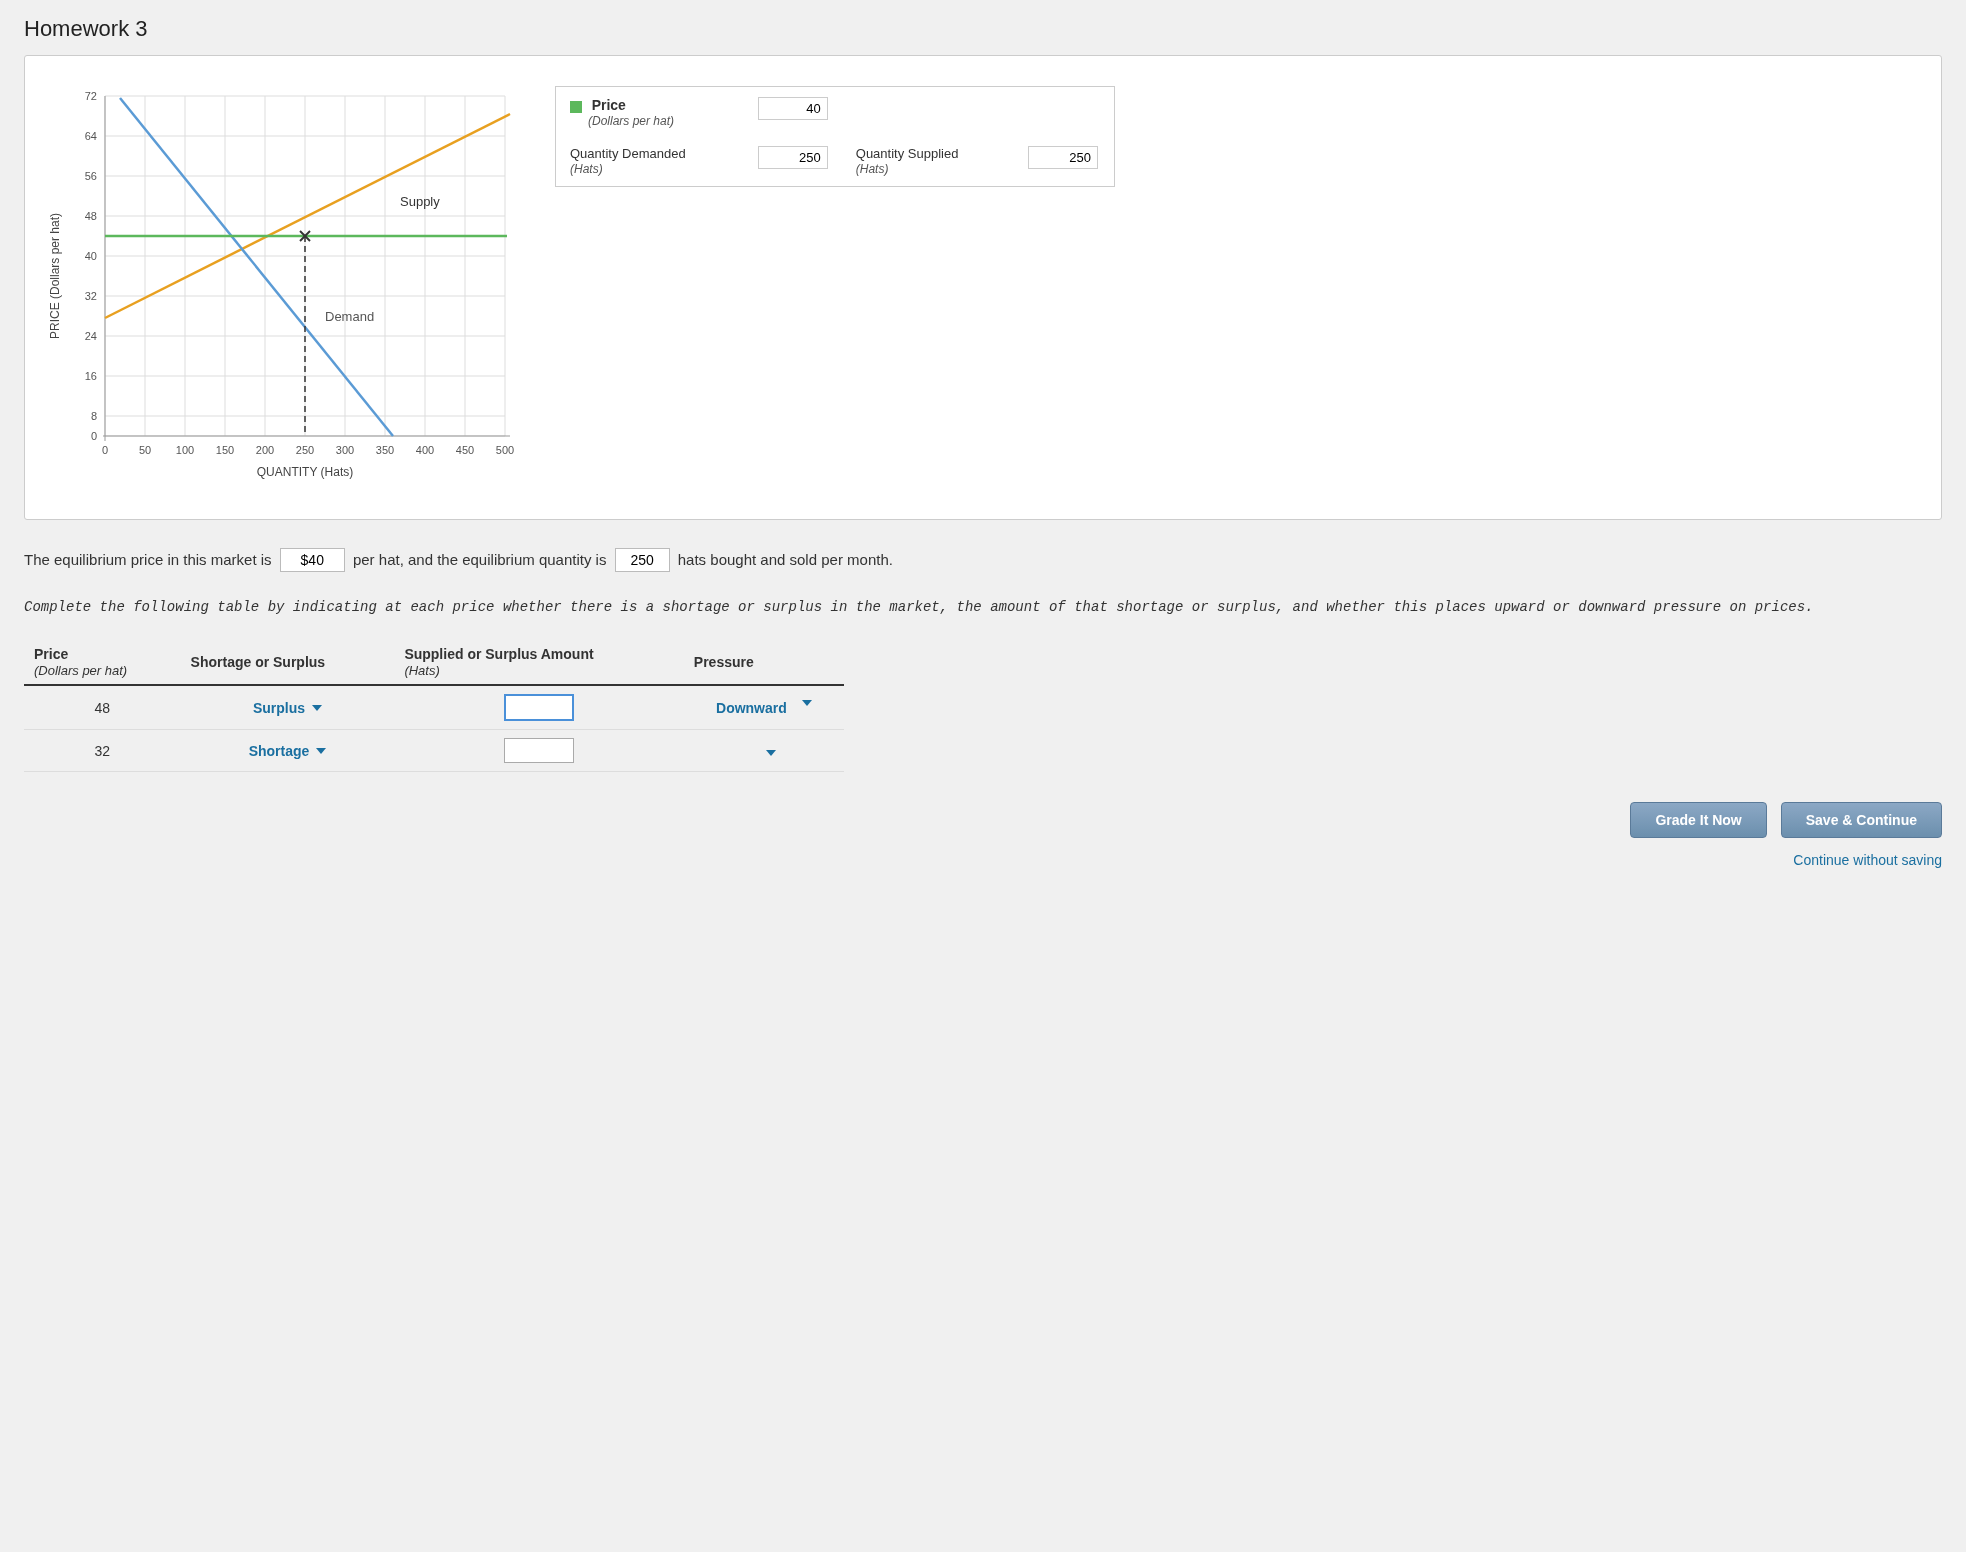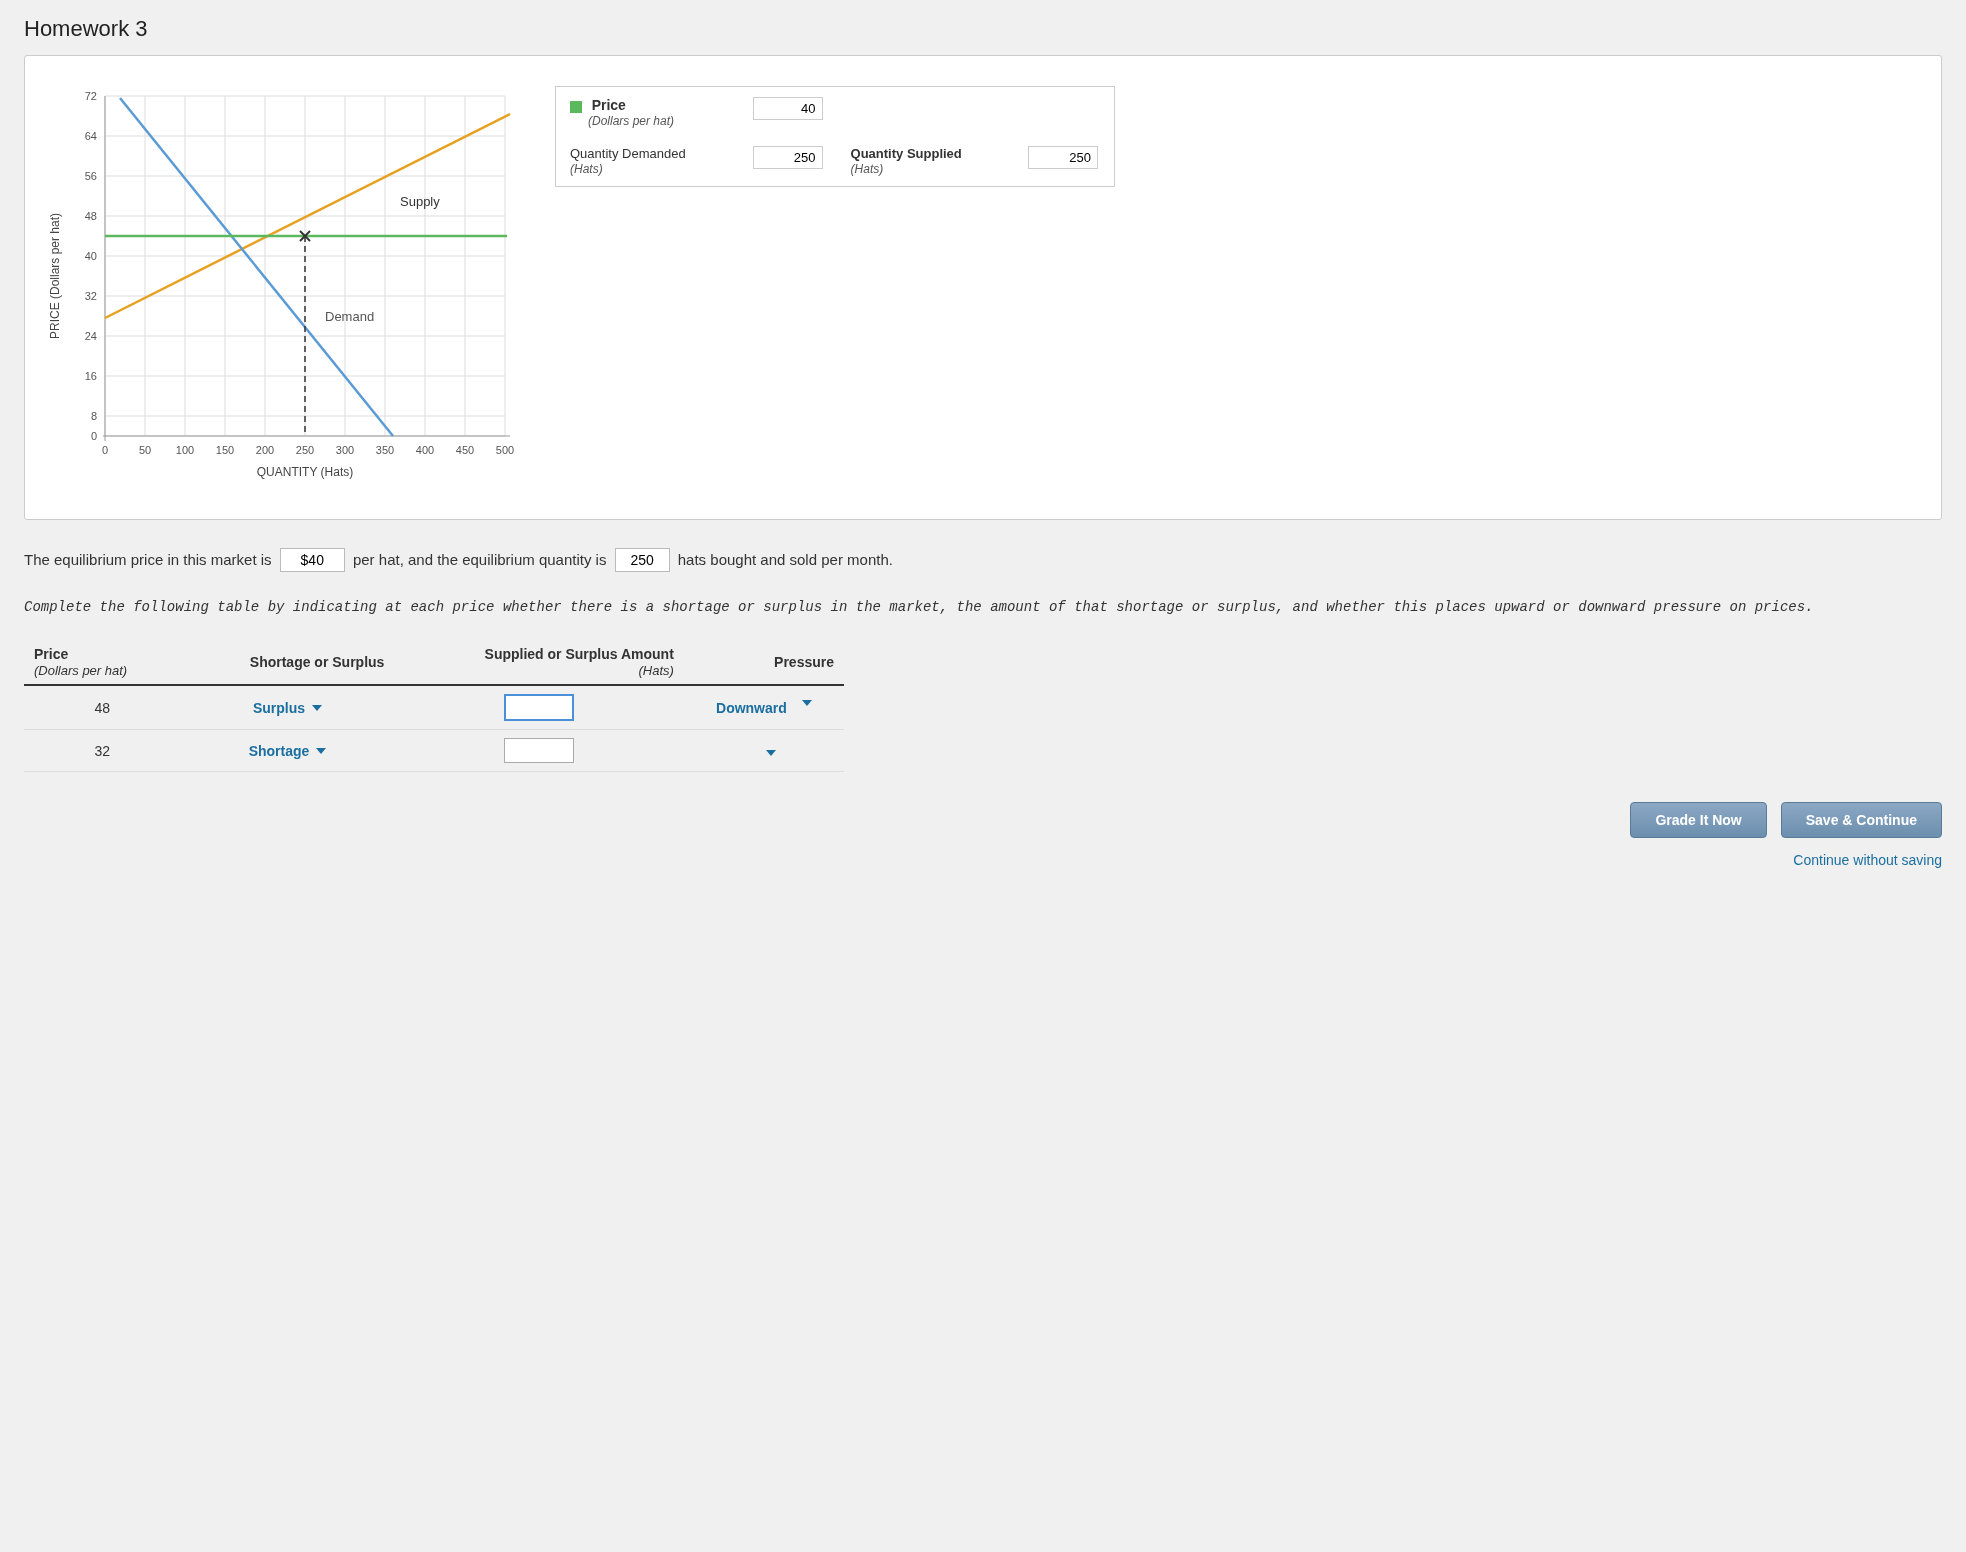--- a/index.html
+++ b/index.html
@@ -110,21 +110,21 @@
       line-height: 1.6;
       color: #333;
       font-family: Liberation Mono, monospace;
     }
     .shortage-table {
       width: 820px;
       border-collapse: collapse;
       margin-bottom: 30px;
     }
     .shortage-table th {
-      text-align: right;
+      text-align: left;
       padding: 6px 10px;
       font-size: 14px;
       font-weight: bold;
       border-bottom: 2px solid #333;
     }
     .shortage-table th.left-align {
       text-align: left;
     }
     .shortage-table td {
       text-align: center;
@@ -341,21 +341,21 @@
         </tr>
         <tr>
           <td class="label-cell">
             <span class="qty-label">Quantity Demanded</span><br>
             <span class="qty-label-italic">(Hats)</span>
           </td>
           <td class="value-cell">
             <input type="text" value="250" style="width: 70px; text-align: right; border: 1px solid rgb(204, 204, 204); padding: 3px 6px; font-size: 13px;">
           </td>
           <td class="label-cell">
-            <span style="font-size:13px;font-weight:bold;">Quantity Supplied</span><br>
+            <span style="font-size:13px;font-weight:normal;">Quantity Supplied</span><br>
             <span class="qty-label-italic">(Hats)</span>
           </td>
           <td class="value-cell">
             <input type="text" value="250" style="width: 70px; text-align: right; border: 1px solid rgb(204, 204, 204); padding: 3px 6px; font-size: 13px;">
           </td>
         </tr>
       </tbody>
         </table>
     </div>
   </div>

